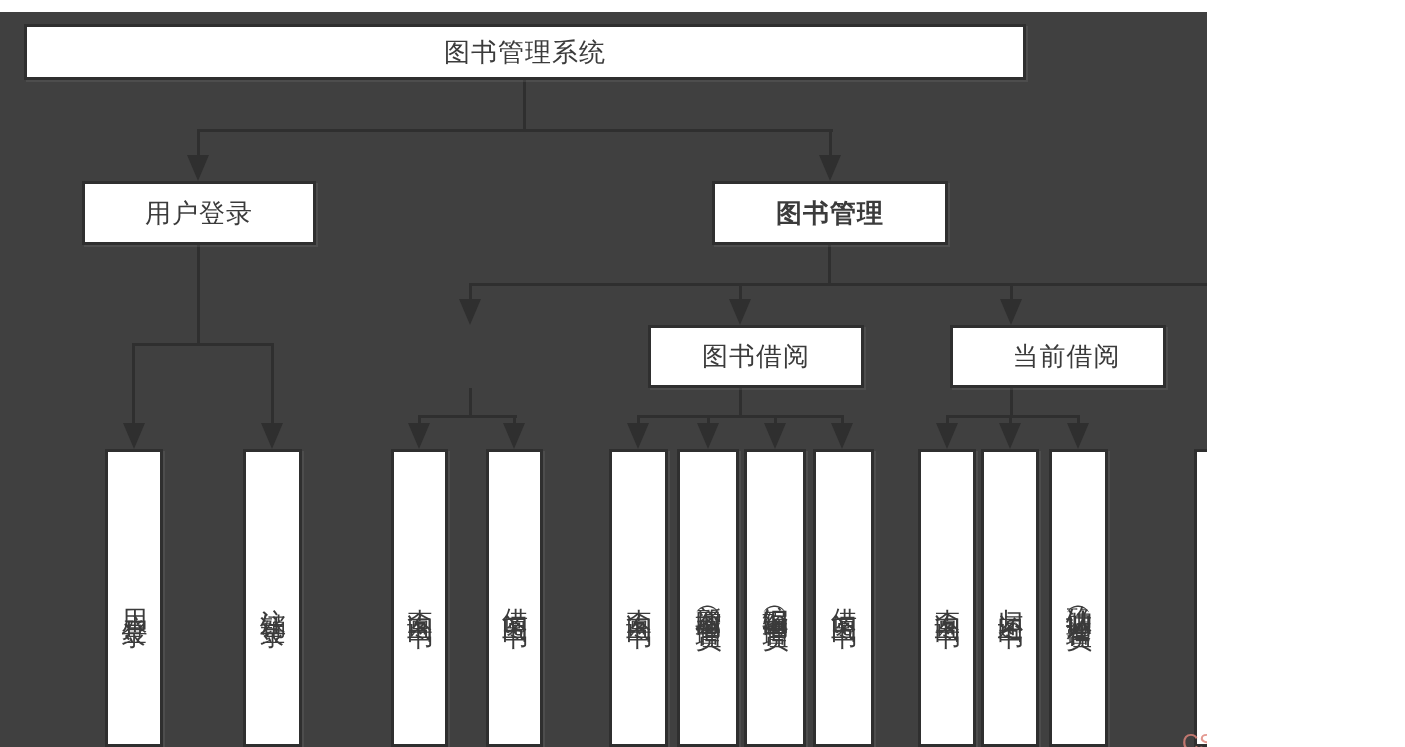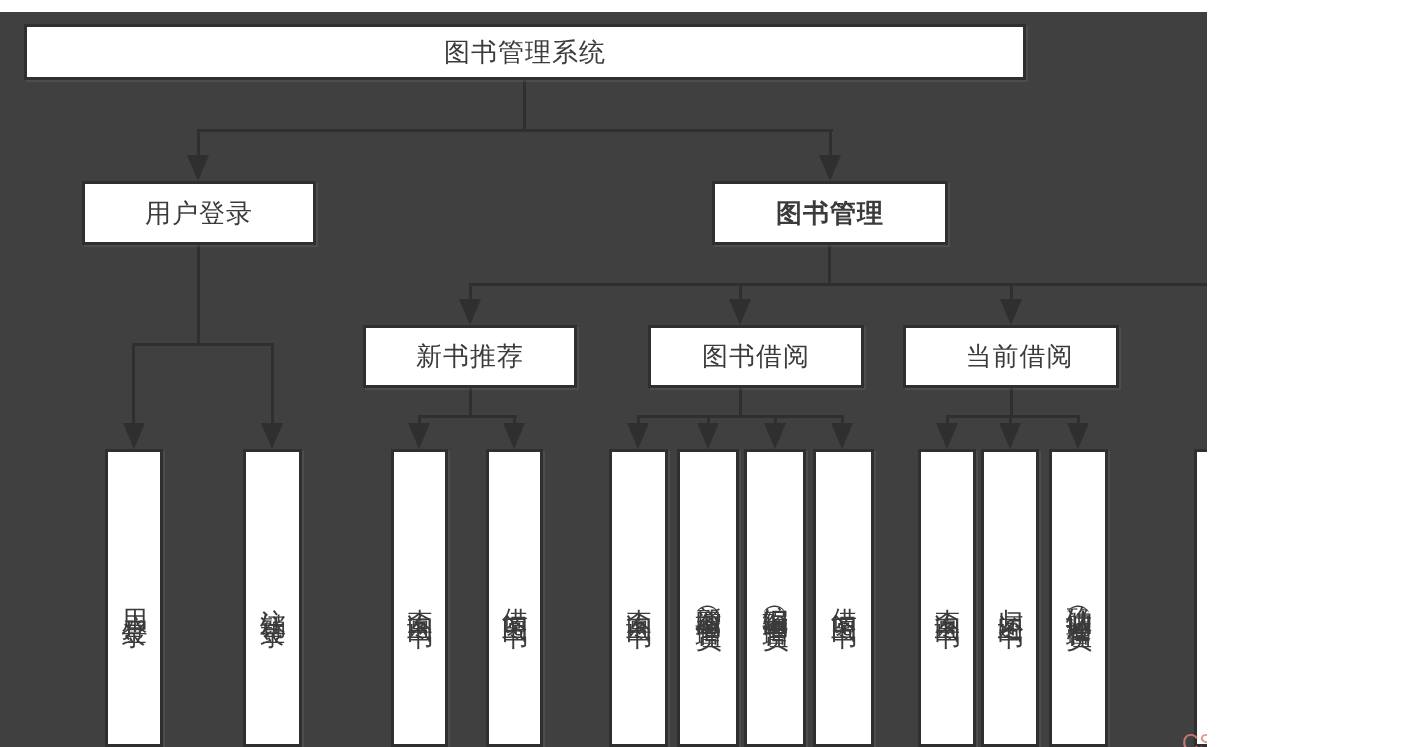--- a/index.html
+++ b/index.html
@@ -26,21 +26,21 @@
     position:absolute;width:0;height:0;z-index:1;
     border-left:11px solid transparent;border-right:11px solid transparent;
     border-top:26px solid #2f2f2f;
   }
   
   #b-root{left:24px;top:12px;width:1002px;height:56px;}
   #b-user{left:82px;top:169px;width:234px;height:64px;}
   #b-mgmt{left:712px;top:169px;width:236px;height:64px;font-weight:bold;}
   #b-nb{left:363px;top:313px;width:214px;height:63px;}
   #b-bb{left:648px;top:313px;width:216px;height:63px;}
-  #b-cb{left:903px;top:313px;width:216px;height:63px;padding-left:17px;}
+  #b-cb{left:950px;top:313px;width:216px;height:63px;padding-left:17px;}
   #b-br{left:1172px;top:313px;width:220px;height:63px;}
   .leaf{top:437px;height:298px;}
   #b-user-login{left:105px;width:58px;}
   #b-user-logout{left:243px;width:59px;}
   #b-nb-query{left:391px;width:57px;}
   #b-nb-borrow{left:486px;width:57px;}
   #b-bb-query{left:609px;width:59px;}
   #b-bb-add{left:677px;width:62px;letter-spacing:3px;}
   #b-bb-edit{left:744px;width:62px;letter-spacing:3px;}
   #b-bb-borrow{left:813px;width:61px;}
@@ -84,21 +84,20 @@
   <div class="lh" style="left:469px;top:271px;width:815px;"></div>
   <div class="lv" style="left:469px;top:271px;height:18px;"></div>
   <div class="arr" style="left:459px;top:287px;"></div>
   <div class="lv" style="left:739px;top:271px;height:18px;"></div>
   <div class="arr" style="left:729px;top:287px;"></div>
   <div class="lv" style="left:1010px;top:271px;height:18px;"></div>
   <div class="arr" style="left:1000px;top:287px;"></div>
   <div class="lv" style="left:1281px;top:271px;height:18px;"></div>
   <div class="arr" style="left:1271px;top:287px;"></div>
 
-  <div class="box" id="b-nb">新书推荐</div>
   <div class="box" id="b-bb">图书借阅</div>
   <div class="box" id="b-cb">当前借阅</div>
 
   <div class="lv" style="left:469px;top:376px;height:29px;"></div>
   <div class="lh" style="left:418px;top:403px;width:99px;"></div>
   <div class="lv" style="left:418px;top:403px;height:10px;"></div>
   <div class="arr" style="left:408px;top:411px;"></div>
   <div class="lv" style="left:513px;top:403px;height:10px;"></div>
   <div class="arr" style="left:503px;top:411px;"></div>
 

